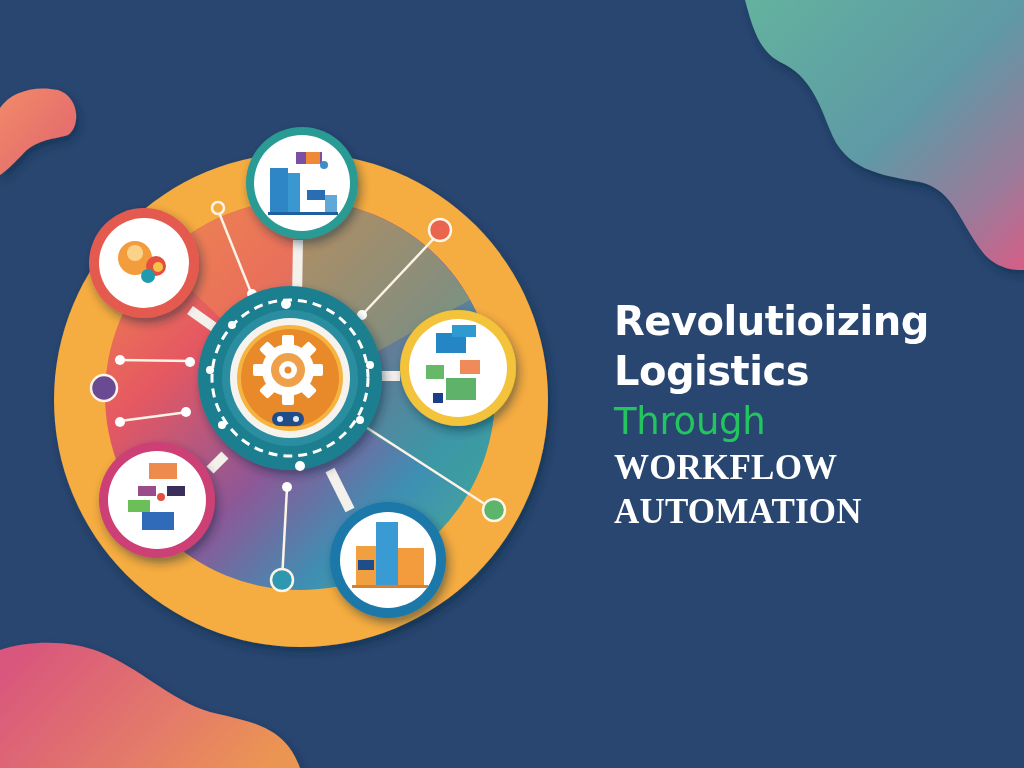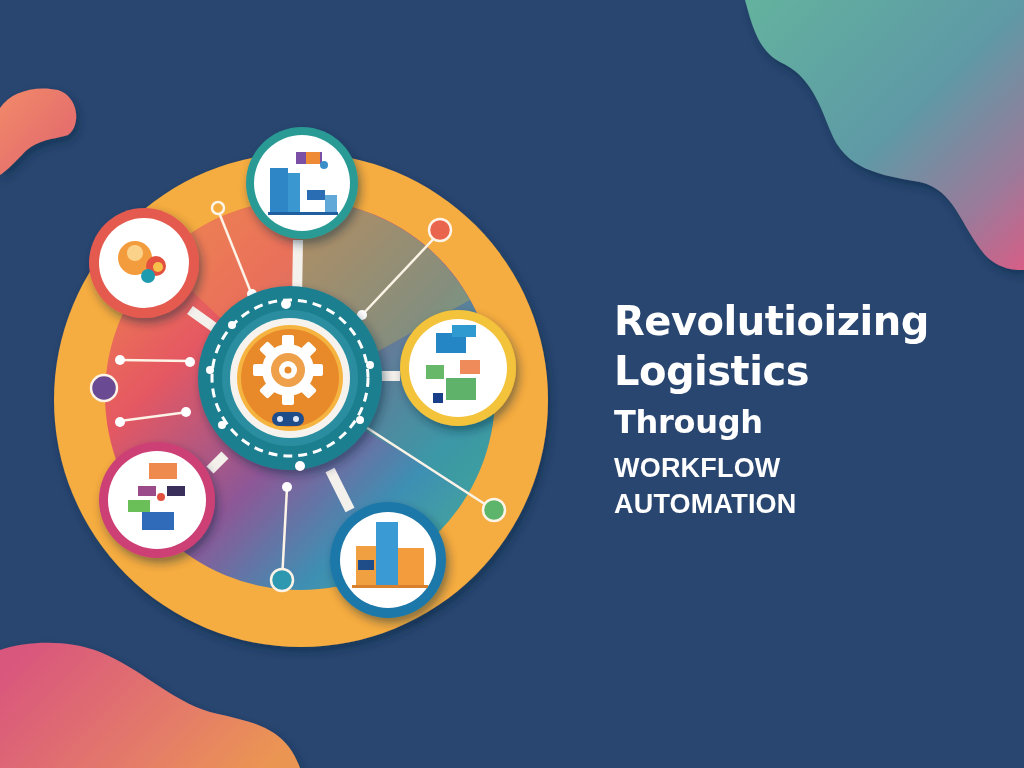--- a/index.html
+++ b/index.html
@@ -1,22 +1,22 @@
 <!DOCTYPE html>
 <html><head>
 <meta charset="utf-8">
 <style>
   html, body { margin:0; padding:0; }
   body { width:1024px; height:768px; overflow:hidden; background:#284670; position:relative; font-family:"DejaVu Sans", sans-serif; }
   #bg-svg { position:absolute; left:0; top:0; width:1024px; height:768px; }
   .title-block { position:absolute; left:614px; top:296px; color:#ffffff; }
   .title-line { font-family:"DejaVu Sans", sans-serif; font-weight:bold; font-size:40px; line-height:50px; letter-spacing:-0.5px; }
-  .through { font-family:"DejaVu Sans", sans-serif; font-weight:bold; font-size:32px; line-height:40px; margin-top:6px; color:#ffffff; letter-spacing:-0.3px; }
-  .caps { font-family:Liberation Sans, sans-serif; font-weight:bold; font-size:27px; line-height:36px; margin-top:8px; letter-spacing:0.2px; }
-  .caps + .caps { margin-top:0; }
+  .through { font-family:"DejaVu Sans", sans-serif; font-weight:normal; font-size:37px; line-height:40px; margin-top:6px; color:#22c55e; letter-spacing:-0.3px; }
+  .caps { font-family:Liberation Serif, serif; font-weight:bold; font-size:35px; line-height:36px; margin-top:8px; letter-spacing:0.2px; }
+  .caps + .caps { margin-top:8px; }
 </style>
 </head>
 <body>
 
 <svg id="bg-svg" viewBox="0 0 1024 768">
   <defs>
     <linearGradient id="gTR" x1="0" y1="0" x2="1" y2="1">
       <stop offset="0" stop-color="#64b29e"></stop>
       <stop offset="0.5" stop-color="#5e9aa6"></stop>
       <stop offset="0.8" stop-color="#9a7a9a"></stop>

